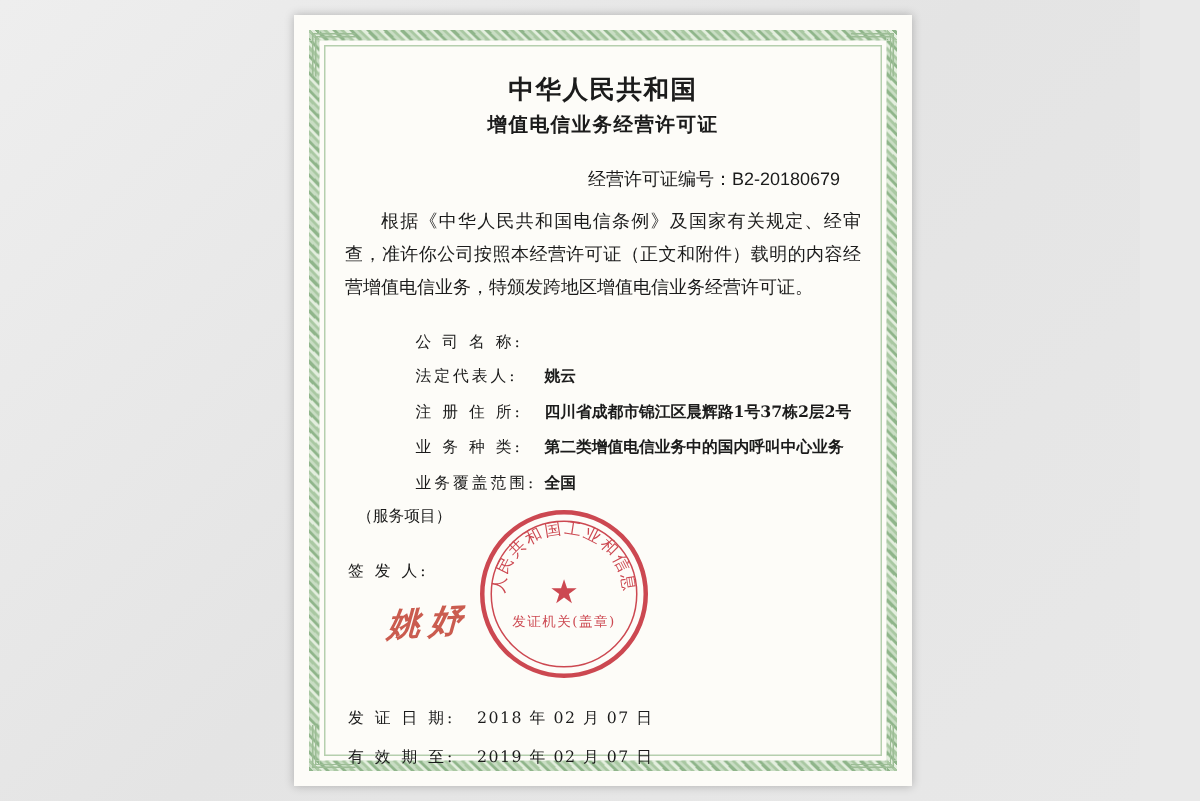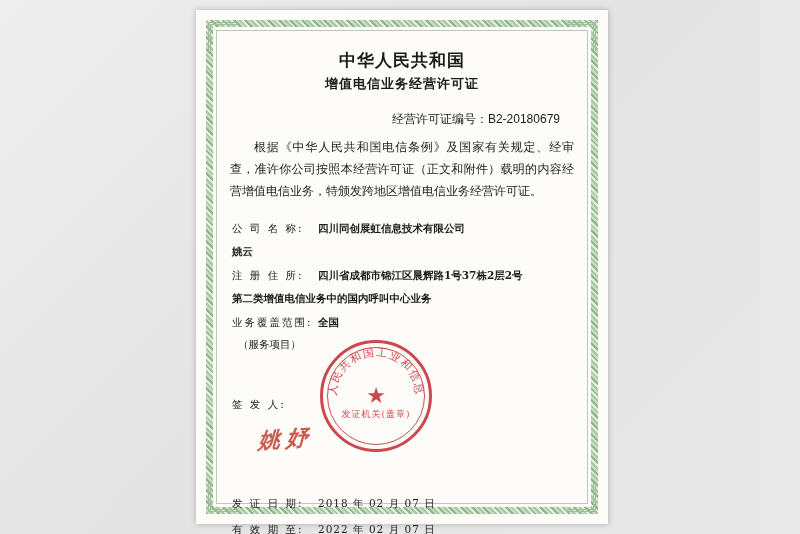--- a/index.html
+++ b/index.html
@@ -96,39 +96,40 @@
   .fields {
     margin-top: 14px;
     padding-left: 6px;
   }
   .field-row {
     display: flex;
     align-items: baseline;
     font-size: 10.5px;
     line-height: 2.25;
     font-family: "DejaVu Serif", serif;
+    margin-left: 45px;
   }
   .field-label {
     width: 86px;
     flex: 0 0 86px;
     letter-spacing: 2px;
     white-space: nowrap;
   }
   .field-value {
     font-weight: bold;
     letter-spacing: 0px;
   }
   .sub-label {
     font-size: 10.5px;
     font-family: "DejaVu Serif", serif;
     padding-left: 6px;
     line-height: 1.8;
   }
   .signer-row {
-    margin-top: 44px;
+    margin-top: 20px;
     padding-left: 6px;
     display: flex;
     align-items: baseline;
     font-size: 10.5px;
     font-family: "DejaVu Serif", serif;
   }
   .signer-label {
     width: 86px;
     flex: 0 0 86px;
     letter-spacing: 2px;
@@ -238,30 +239,31 @@
 
       <div class="cert-no">
         <span>经营许可证编号：</span><span>B2-20180679</span>
       </div>
 
       <div class="para">根据《中华人民共和国电信条例》及国家有关规定、经审查，准许你公司按照本经营许可证（正文和附件）载明的内容经营增值电信业务，特颁发跨地区增值电信业务经营许可证。</div>
 
       <div class="fields">
         <div class="field-row">
           <span class="field-label">公 司 名 称:</span>
-          <span class="field-value">四川同创展虹信息技术有限公司</span>
-        </div>
-        <div class="field-row">
+        </div>
+        <div class="field-row">
+          <span class="field-label">法定代表人:</span>
           <span class="field-value">姚云</span>
         </div>
         <div class="field-row">
           <span class="field-label">注 册 住 所:</span>
           <span class="field-value">四川省成都市锦江区晨辉路1号37栋2层2号</span>
         </div>
         <div class="field-row">
+          <span class="field-label">业 务 种 类:</span>
           <span class="field-value">第二类增值电信业务中的国内呼叫中心业务</span>
         </div>
         <div class="field-row">
           <span class="field-label">业务覆盖范围:</span>
           <span class="field-value">全国</span>
         </div>
         <div class="sub-label">（服务项目）</div>
       </div>
 
       <div class="signer-row">
@@ -279,21 +281,21 @@
             <span>年</span>
             <span>02</span>
             <span>月</span>
             <span>07</span>
             <span>日</span>
           </span>
         </div>
         <div class="date-row">
           <span class="date-label">有 效 期 至:</span>
           <span class="date-value">
-            <span>2022</span>
+            <span>2019</span>
             <span>年</span>
             <span>02</span>
             <span>月</span>
             <span>07</span>
             <span>日</span>
           </span>
         </div>
       </div>
 
     </div>

